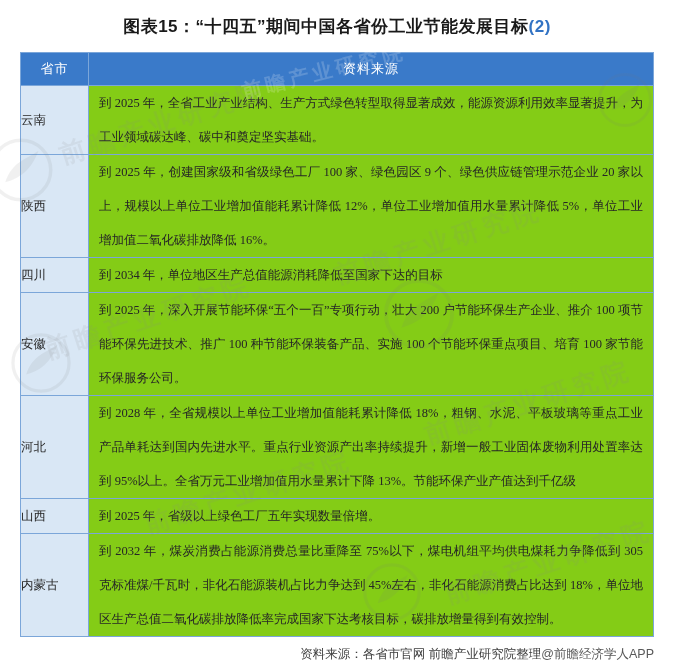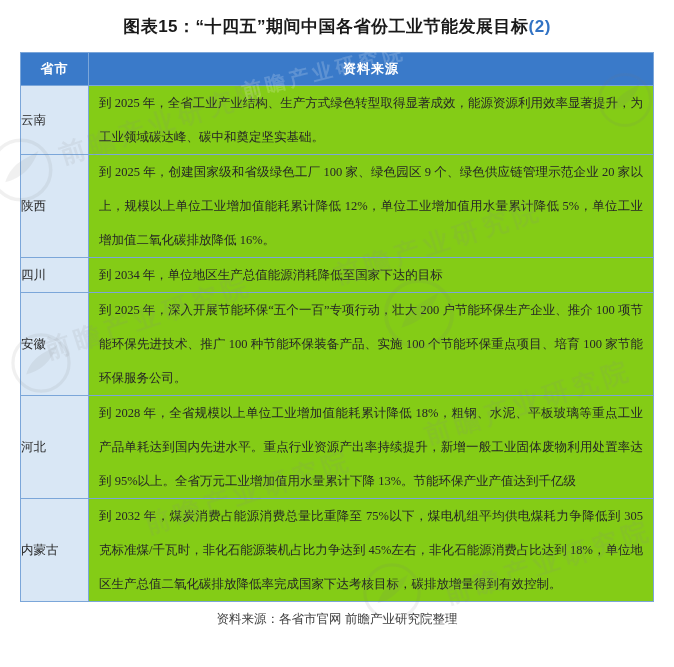--- a/index.html
+++ b/index.html
@@ -6,29 +6,29 @@
   html,body { width:674px; height:667px; }
   body { font-family:"Liberation Sans","DejaVu Sans",sans-serif; background:#ffffff; }
   .page { position:relative; width:674px; height:667px; background:#ffffff; overflow:hidden; }
 
   .title-line { padding-top:15px; text-align:center; font-size:17px; font-weight:bold;
                 color:#1a1a1a; letter-spacing:0.5px; }
   .title-suffix { color:#3273c4; }
 
   .content { margin:14px 20px 0 20px; }
   table { width:100%; border-collapse:collapse; table-layout:fixed; }
-  th { background:#3a7ac9; color:#ffffff; font-size:13px; font-weight:bold;
+  th { background:#3a7ac9; color:#ffffff; font-size:13px; font-weight:normal;
        padding:7px 0; border:1px solid #7ba6d9; letter-spacing:1px; }
   td { border:1px solid #7ba6d9; font-size:12.5px; color:#262626;
        font-family:"Liberation Serif","DejaVu Serif",serif; }
   col.c-prov { width:68px; }
   td.prov { background:#d9e7f5; text-align:left; vertical-align:middle; }
   td.plan { background:#84cc16; padding:0 10px; line-height:34px; text-align:justify; }
 
-  .footer { margin:9px 20px 0 20px; display:flex; justify-content:center;
+  .footer { margin:9px 20px 0 20px; display:flex; justify-content:flex-end;
             font-size:12.5px; color:#404040; }
   .footer .handle { color:#595959; }
 
   
   .wm { position:absolute; pointer-events:none; white-space:nowrap; z-index:5;
         font-family:"Liberation Sans","DejaVu Sans",sans-serif; }
   .wm-text { color:#8a8a8a; opacity:0.12; font-size:26px; letter-spacing:5px;
              transform:rotate(-18deg); font-weight:bold; }
   .wm-text-light { color:#ffffff; opacity:0.18; font-size:20px; letter-spacing:4px;
                    transform:rotate(-14deg); font-weight:bold; }
@@ -70,29 +70,34 @@
         </tr>
         <tr>
           <td class="prov">安徽</td>
           <td class="plan">到 2025 年，深入开展节能环保“五个一百”专项行动，壮大 200 户节能环保生产企业、推介 100 项节能环保先进技术、推广 100 种节能环保装备产品、实施 100 个节能环保重点项目、培育 100 家节能环保服务公司。</td>
         </tr>
         <tr>
           <td class="prov">河北</td>
           <td class="plan">到 2028 年，全省规模以上单位工业增加值能耗累计降低 18%，粗钢、水泥、平板玻璃等重点工业产品单耗达到国内先进水平。重点行业资源产出率持续提升，新增一般工业固体废物利用处置率达到 95%以上。全省万元工业增加值用水量累计下降 13%。节能环保产业产值达到千亿级</td>
         </tr>
         <tr>
+          <td class="prov">山西</td>
+          <td class="plan">到 2025 年，省级以上绿色工厂五年实现数量倍增。</td>
+        </tr>
+        <tr>
           <td class="prov">内蒙古</td>
           <td class="plan">到 2032 年，煤炭消费占能源消费总量比重降至 75%以下，煤电机组平均供电煤耗力争降低到 305 克标准煤/千瓦时，非化石能源装机占比力争达到 45%左右，非化石能源消费占比达到 18%，单位地区生产总值二氧化碳排放降低率完成国家下达考核目标，碳排放增量得到有效控制。</td>
         </tr>
       </tbody>
     </table>
   </div>
 
   <div class="footer">
     <span>资料来源：各省市官网 前瞻产业研究院整理</span>
+    <span class="handle">@前瞻经济学人APP</span>
   </div>
 
   <div class="wm wm-text-light" style="left:240px; top:58px;">前瞻产业研究院</div>
   <div class="wm wm-text" style="left:55px; top:105px;">前瞻产业研究院</div>
   <div class="wm wm-text" style="left:330px; top:225px;">前瞻产业研究院</div>
   <div class="wm wm-text" style="left:40px; top:300px;">前瞻产业研究院</div>
   <div class="wm wm-text" style="left:420px; top:385px;">前瞻产业研究院</div>
   <div class="wm wm-text" style="left:140px; top:475px;">前瞻产业研究院</div>
   <div class="wm wm-text" style="left:440px; top:545px;">前瞻产业研究院</div>
 

